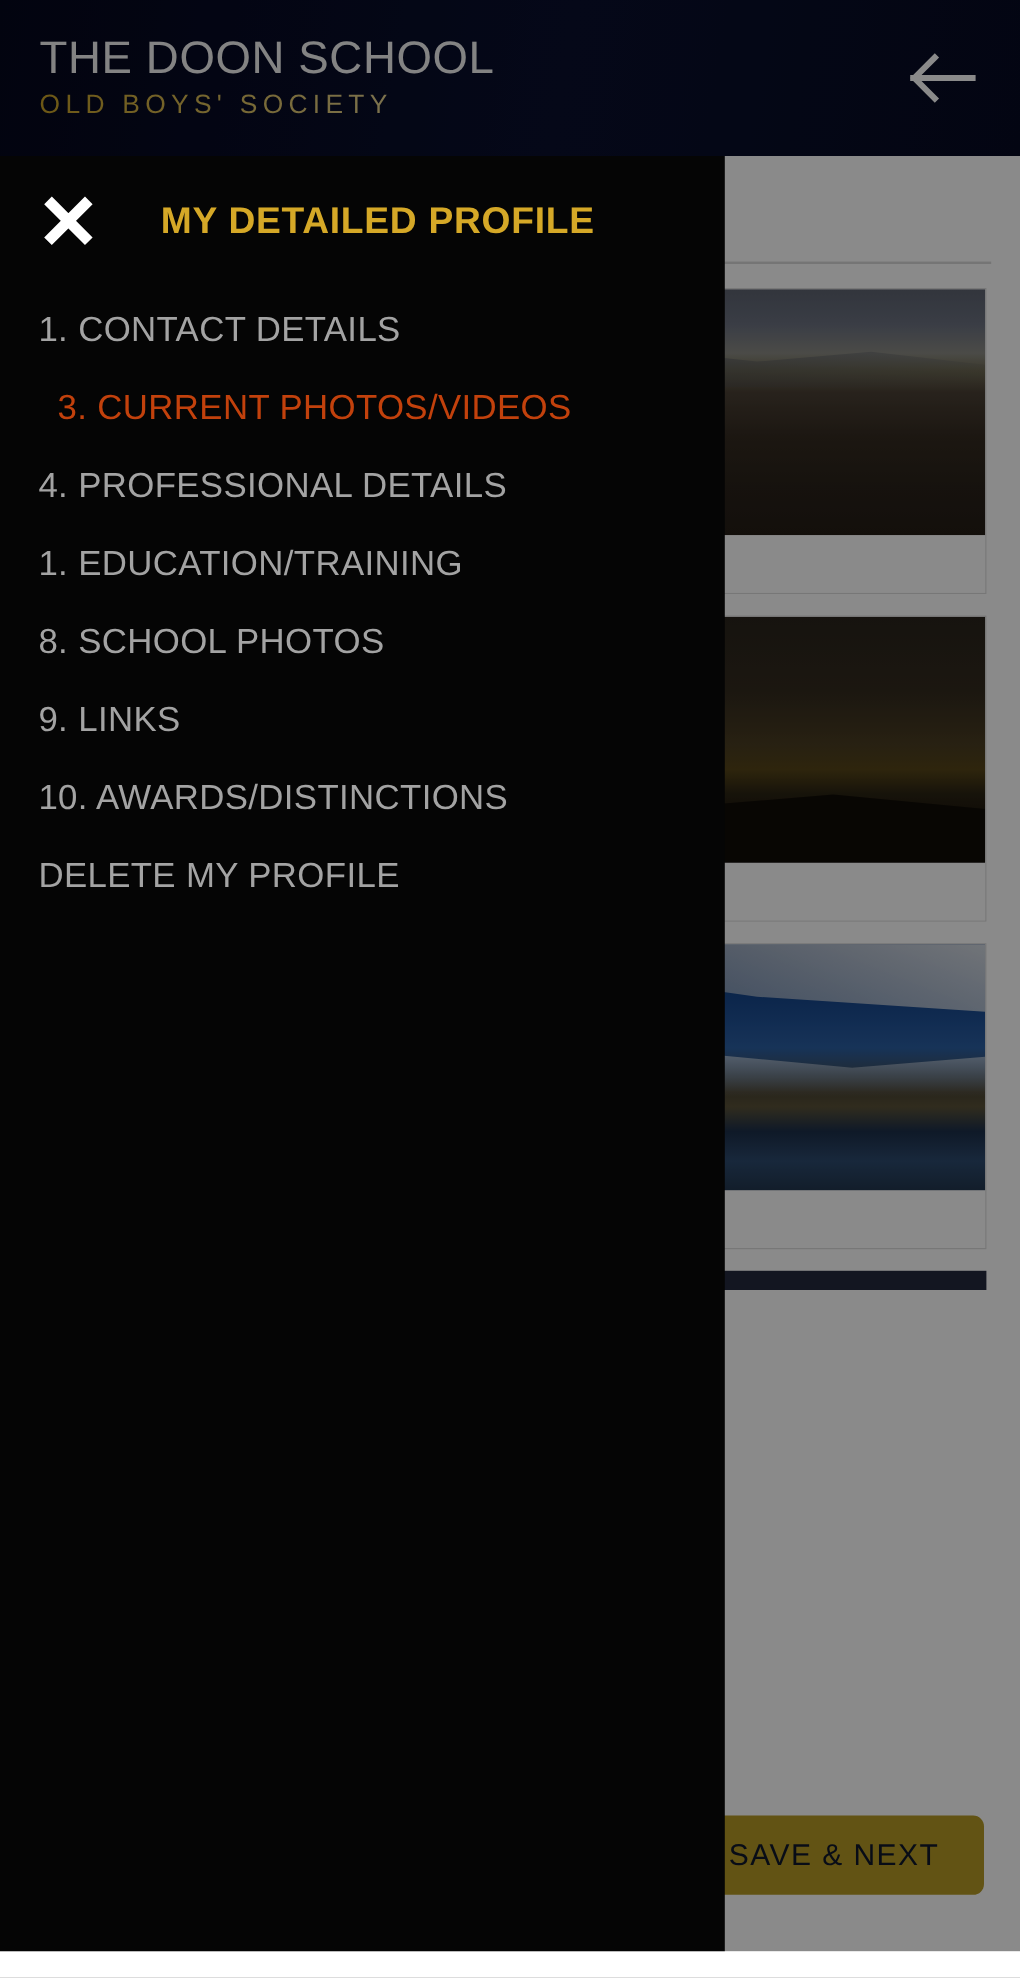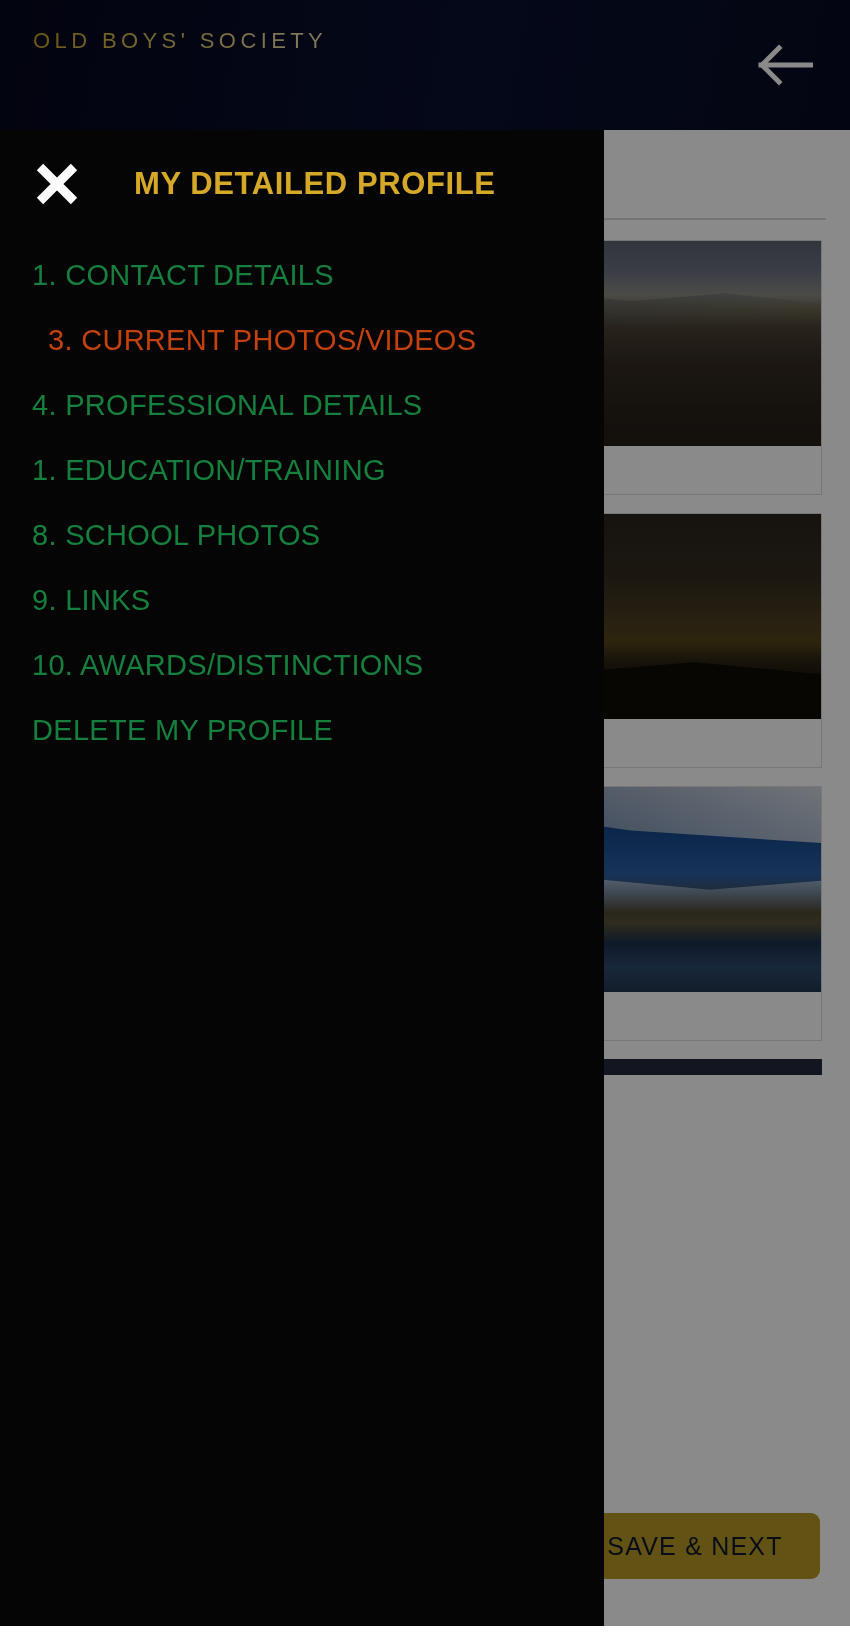--- a/index.html
+++ b/index.html
@@ -49,21 +49,20 @@
   }
   .brand-line2 {
     font-size: 22px;
     letter-spacing: 4.4px;
     line-height: 30px;
     white-space: nowrap;
     background-image: linear-gradient(90deg, #c9a227 0%, #d9bb55 35%, #e4cf86 70%, #efe3b6 100%);
     -webkit-background-clip: text;
     background-clip: text;
     color: transparent;
-    text-align: right;
   }
   .back-btn {
     position: absolute;
     right: 32px; top: 32px;
     width: 66px; height: 66px;
     display: flex; align-items: center; justify-content: center;
   }
 
   
   .tabstrip {
@@ -249,38 +248,39 @@
     padding-top: 18px;
   }
   .menu-item {
     padding: 0 32px;
     margin-bottom: 26px;
   }
   .menu-item-label {
     font-size: 29px;
     line-height: 39px;
     letter-spacing: 0.3px;
-    color: #15803d;
+    color: #a3a3a3;
     display: block;
   }
   .menu-item.active .menu-item-label {
     color: #c2410c;
     margin-left: 16px;
   }
   .menu-item.danger { margin-top: 6px; }
 </style>
 </head>
 <body>
 
 <div id="app">
 
   <div id="bg-screen">
 
     <div class="appbar">
       <div class="appbar-brand">
+        <div class="brand-line1">THE DOON SCHOOL</div>
         <div class="brand-line2">OLD BOYS' SOCIETY</div>
       </div>
       <div class="back-btn">
         <svg width="56" height="42" viewBox="0 0 56 42">
           <path d="M4 21 H54" stroke="#ffffff" stroke-width="5" fill="none" stroke-linecap="square"></path>
           <path d="M22 4 L5 21 L22 38" stroke="#ffffff" stroke-width="5" fill="none" stroke-linecap="square" stroke-linejoin="miter"></path>
         </svg>
       </div>
     </div>
 

